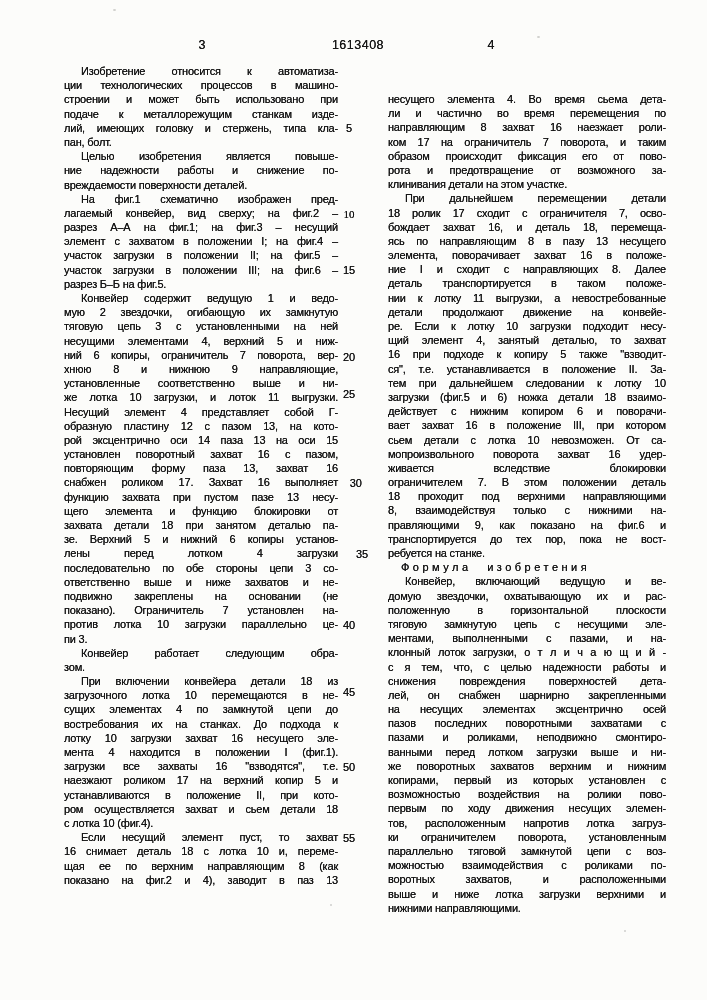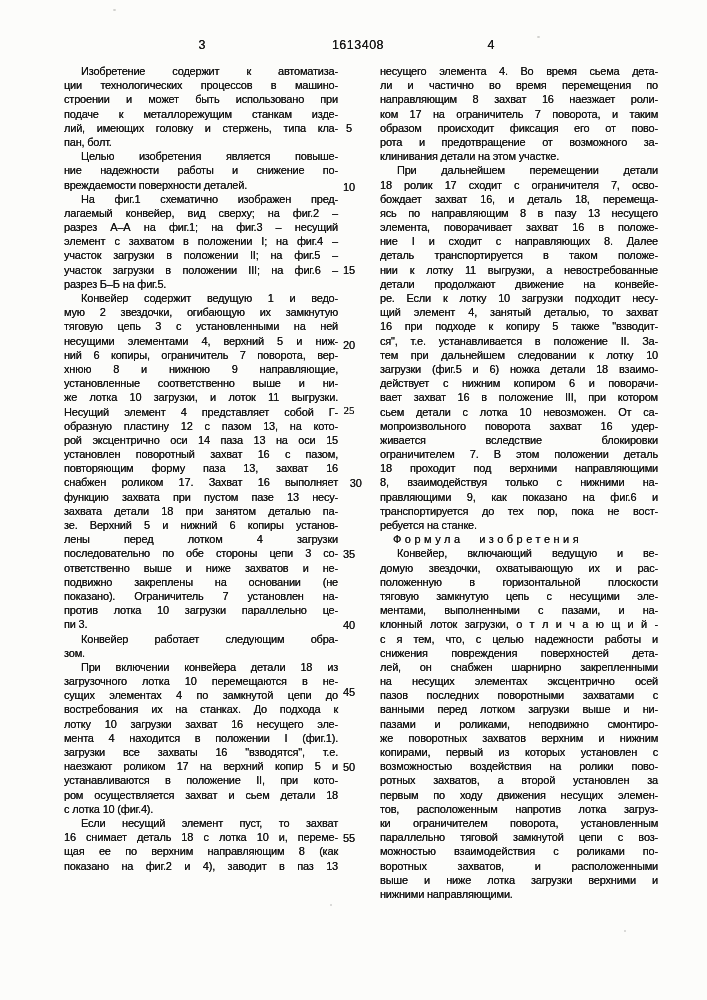--- a/index.html
+++ b/index.html
@@ -8,21 +8,21 @@
     background:#fcfcfa;overflow:hidden;
     font-family:"Liberation Sans",sans-serif;color:#161616;
     text-shadow:0 0 .4px currentColor;
   }
   .header-num{position:absolute;top:38px;font-size:12.5px;line-height:14px;text-align:center;}
   .header-left{left:172px;width:60px;}
   .header-center{left:318px;width:80px;letter-spacing:.5px;}
   .header-right{left:461px;width:60px;}
   .col{position:absolute;top:64px;font-size:11px;letter-spacing:-0.2px;}
   .left-col{left:64px;width:274px;}
-  .right-col{left:380px;width:278px;}
+  .right-col{left:388px;width:278px;margin-top:28px;}
   .line{
     height:14.2px;line-height:14.2px;
     text-align:justify;text-align-last:justify;
     white-space:normal;overflow:visible;
   }
   .line.flush{text-align-last:left;}
   .line.indent{text-indent:17px;}
   .line.heading{
     text-align:justify;text-align-last:left;
     letter-spacing:3.5px;word-spacing:9px;text-indent:13px;
@@ -36,21 +36,21 @@
 </style>
 </head>
 <body>
 
 <div class="page">
   <div class="header-num header-left">3</div>
   <div class="header-num header-center">1613408</div>
   <div class="header-num header-right">4</div>
 
   <div class="col left-col">
-      <div class="line indent">Изобретение содержит к автоматиза-</div>
+      <div class="line indent">Изобретение относится к автоматиза-</div>
       <div class="line">ции технологических процессов в машино-</div>
       <div class="line">строении и может быть использовано при</div>
       <div class="line">подаче к металлорежущим станкам изде-</div>
       <div class="line">лий, имеющих головку и стержень, типа кла-</div>
       <div class="line flush">пан, болт.</div>
       <div class="line indent">Целью изобретения является повыше-</div>
       <div class="line">ние надежности работы и снижение по-</div>
       <div class="line flush">вреждаемости поверхности деталей.</div>
       <div class="line indent">На фиг.1 схематично изображен пред-</div>
       <div class="line">лагаемый конвейер, вид сверху; на фиг.2 –</div>
@@ -67,20 +67,21 @@
       <div class="line">хнюю 8 и нижнюю 9 направляющие,</div>
       <div class="line">установленные соответственно выше и ни-</div>
       <div class="line">же лотка 10 загрузки, и лоток 11 выгрузки.</div>
       <div class="line">Несущий элемент 4 представляет собой Г-</div>
       <div class="line">образную пластину 12 с пазом 13, на кото-</div>
       <div class="line">рой эксцентрично оси 14 паза 13 на оси 15</div>
       <div class="line">установлен поворотный захват 16 с пазом,</div>
       <div class="line">повторяющим форму паза 13, захват 16</div>
       <div class="line">снабжен роликом 17. Захват 16 выполняет</div>
       <div class="line">функцию захвата при пустом пазе 13 несу-</div>
+      <div class="line">щего элемента и функцию блокировки от</div>
       <div class="line">захвата детали 18 при занятом деталью па-</div>
       <div class="line">зе. Верхний 5 и нижний 6 копиры установ-</div>
       <div class="line">лены перед лотком 4 загрузки</div>
       <div class="line">последовательно по обе стороны цепи 3 со-</div>
       <div class="line">ответственно выше и ниже захватов и не-</div>
       <div class="line">подвижно закреплены на основании (не</div>
       <div class="line">показано). Ограничитель 7 установлен на-</div>
       <div class="line">против лотка 10 загрузки параллельно це-</div>
       <div class="line flush">пи 3.</div>
       <div class="line indent">Конвейер работает следующим обра-</div>
@@ -96,26 +97,26 @@
       <div class="line">устанавливаются в положение II, при кото-</div>
       <div class="line">ром осуществляется захват и сьем детали 18</div>
       <div class="line flush">с лотка 10 (фиг.4).</div>
       <div class="line indent">Если несущий элемент пуст, то захват</div>
       <div class="line">16 снимает деталь 18 с лотка 10 и, переме-</div>
       <div class="line">щая ее по верхним направляющим 8 (как</div>
       <div class="line">показано на фиг.2 и 4), заводит в паз 13</div>
     </div>
   <div class="gutter">
       <div class="gutter-num" style="top: 56.8px;">5</div>
-      <div class="gutter-num" style="top: 116px;">10</div>
+      <div class="gutter-num" style="top: 143px; font-family: Liberation Serif, serif;">10</div>
       <div class="gutter-num" style="top: 198.8px;">15</div>
-      <div class="gutter-num" style="top: 274px;">20</div>
-      <div class="gutter-num" style="top: 339px; font-family: Liberation Serif, serif;">25</div>
+      <div class="gutter-num" style="top: 286px;">20</div>
+      <div class="gutter-num" style="top: 323px;">25</div>
       <div class="gutter-num" style="top: 411.8px; text-align: right;">30</div>
-      <div class="gutter-num" style="top: 482.8px;">35</div>
+      <div class="gutter-num" style="top: 482.8px; margin-left: 13px;">35</div>
       <div class="gutter-num" style="top: 553.8px;">40</div>
       <div class="gutter-num" style="top: 621px;">45</div>
       <div class="gutter-num" style="top: 695.8px;">50</div>
       <div class="gutter-num" style="top: 766.8px;">55</div>
     </div>
   <div class="col right-col">
       <div class="line">несущего элемента 4. Во время сьема дета-</div>
       <div class="line">ли и частично во время перемещения по</div>
       <div class="line">направляющим 8 захват 16 наезжает роли-</div>
       <div class="line">ком 17 на ограничитель 7 поворота, и таким</div>
@@ -153,26 +154,25 @@
       <div class="line">домую звездочки, охватывающую их и рас-</div>
       <div class="line">положенную в горизонтальной плоскости</div>
       <div class="line">тяговую замкнутую цепь с несущими эле-</div>
       <div class="line">ментами, выполненными с пазами, и на-</div>
       <div class="line">клонный лоток загрузки, о т л и ч а ю щ и й -</div>
       <div class="line">с я  тем, что, с целью надежности работы и</div>
       <div class="line">снижения повреждения поверхностей дета-</div>
       <div class="line">лей, он снабжен шарнирно закрепленными</div>
       <div class="line">на несущих элементах эксцентрично осей</div>
       <div class="line">пазов последних поворотными захватами с</div>
+      <div class="line">пазами и роликами, неподвижно смонтиро-</div>
       <div class="line">ванными перед лотком загрузки выше и ни-</div>
-      <div class="line">пазами и роликами, неподвижно смонтиро-</div>
       <div class="line">же поворотных захватов верхним и нижним</div>
       <div class="line">копирами, первый из которых установлен с</div>
       <div class="line">возможностью воздействия на ролики пово-</div>
-      <div class="line">ротных захватов, а второй установлен за</div>
       <div class="line">первым по ходу движения несущих элемен-</div>
       <div class="line">тов, расположенным напротив лотка загруз-</div>
       <div class="line">ки ограничителем поворота, установленным</div>
       <div class="line">параллельно тяговой замкнутой цепи с воз-</div>
       <div class="line">можностью взаимодействия с роликами по-</div>
       <div class="line">воротных захватов, и расположенными</div>
       <div class="line">выше и ниже лотка загрузки верхними и</div>
       <div class="line flush">нижними направляющими.</div>
     </div>
 

